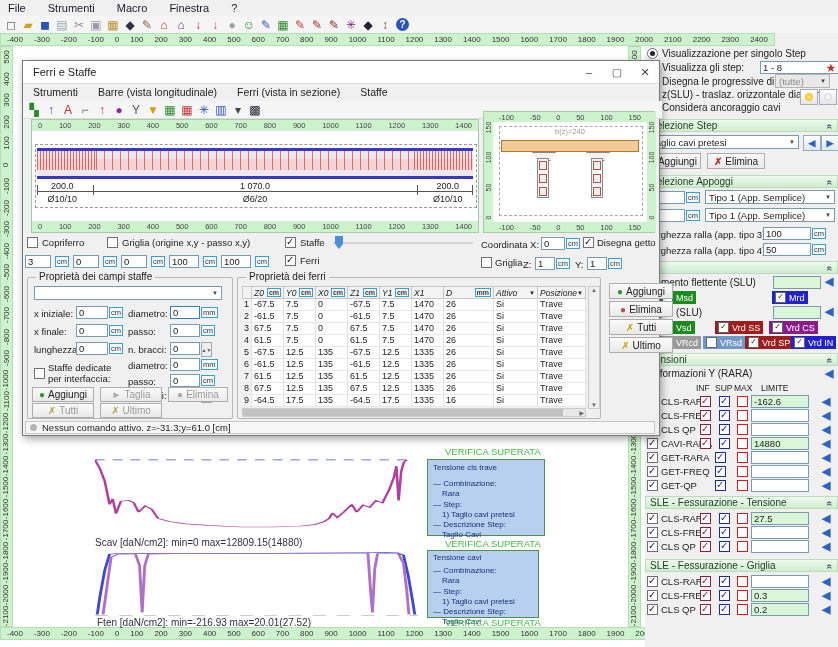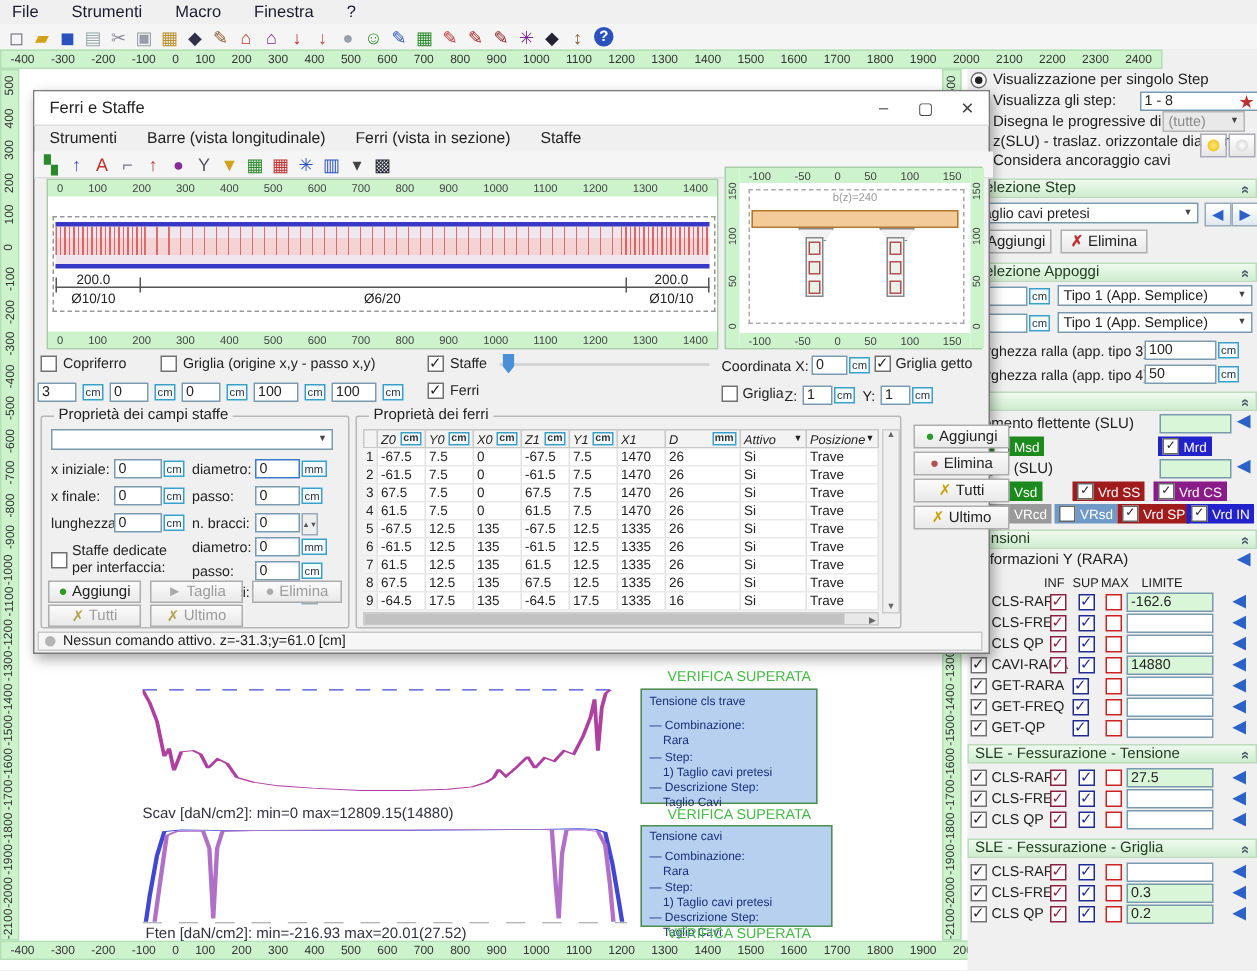--- a/index.html
+++ b/index.html
@@ -260,21 +260,21 @@
     <span><span class="il">— Combinazione:</span><span class="il">Rara</span><span class="il">— Step:</span><span class="il">1) Taglio cavi pretesi</span><span class="il">— Descrizione Step:</span><span class="il">Taglio Cavi</span></span>
   </div>
 
   <div class="a ctitle" style="left:95px;top:537px;">Scav [daN/cm2]: min=0 max=12809.15(14880)</div>
   <div class="a vsup" style="left:445px;top:538px;">VERIFICA SUPERATA</div>
   <svg class="a" style="left:95px;top:548px;" width="323" height="70" viewBox="0 0 100 100" preserveAspectRatio="none">
     <line x1="0" y1="96" x2="100" y2="96" stroke="#999" stroke-width="0.9" stroke-dasharray="4 3.5"></line>
     <polyline fill="none" stroke="#4048d0" stroke-width="0.9" points="0.7,95 1.5,70 3,32 4.5,9 8,7.5 15,8 25,8 40,8 55,8 70,7.5 82,7 90,6.5 93.5,7 95.5,10 97,40 98.3,75 99,95"></polyline>
     <polyline fill="none" stroke="#b070c8" stroke-width="0.9" points="2.5,95 3.5,62 5,13 7,9 12.5,8.5 13.8,25 14.6,92 15.4,25 16.5,9 25,8 40,7.5 55,7.5 70,7 80,7 84.5,7.5 85.3,60 85.9,92 86.6,30 87.5,8 91,7.5 94,9 95.5,22 96.5,60 97.2,95"></polyline>
   </svg>
-  <div class="a infobox" style="left:427px;top:550px;width:128px;height:68px;padding-top:2px;">
+  <div class="a infobox" style="left:427px;top:550px;width:112px;height:68px;padding-top:2px;">
     <span class="bt" style="margin-bottom:3px;">Tensione cavi</span>
     <span><span class="il">— Combinazione:</span><span class="il">Rara</span><span class="il">— Step:</span><span class="il">1) Taglio cavi pretesi</span><span class="il">— Descrizione Step:</span><span class="il">Taglio Cavi</span></span>
   </div>
 
   <div class="a ctitle" style="left:97px;top:617px;">Ften [daN/cm2]: min=-216.93 max=20.01(27.52)</div>
   <div class="a vsup" style="left:445px;top:617px;">VERIFICA SUPERATA</div>
 
   <div id="panel" class="a">
     <div class="prow" style="left:2px;top:15px;">
       <span class="radio on"></span>
@@ -624,20 +624,21 @@
         <div class="a sparse" style="left:13.6%;top:0;width:72.8%;height:19px;"></div>
         <div class="a dense" style="left:86.4%;top:0;width:13.6%;height:19px;"></div>
       </div>
 
       <div class="a" style="left:5px;top:71px;width:436px;height:1px;background:#555;"></div>
       <div class="a" style="left:5px;top:65px;width:1px;height:10px;background:#555;"></div>
       <div class="a" style="left:13.6%;top:65px;width:1px;height:10px;background:#555;"></div>
       <div class="a" style="left:86.4%;top:65px;width:1px;height:10px;background:#555;"></div>
       <div class="a" style="left:440px;top:65px;width:1px;height:10px;background:#555;"></div>
       <span class="a" style="left:0;top:61px;width:13.6%;text-align:center;font-size:9px;">200.0</span>
+      <span class="a" style="left:13.6%;top:61px;width:72.8%;text-align:center;font-size:9px;">1 070.0</span>
       <span class="a" style="left:86.4%;top:61px;width:13.6%;text-align:center;font-size:9px;">200.0</span>
       <span class="a" style="left:0;top:74px;width:13.6%;text-align:center;font-size:9px;">Ø10/10</span>
       <span class="a" style="left:13.6%;top:74px;width:72.8%;text-align:center;font-size:9px;">Ø6/20</span>
       <span class="a" style="left:86.4%;top:74px;width:13.6%;text-align:center;font-size:9px;">Ø10/10</span>
     </div>
 
     <div class="a draw" style="left:460px;top:50px;width:172px;height:122px;">
       <div class="a gstrip-h" style="left:9px;top:0;width:154px;height:10px;">
           <span>-100</span>
           <span>-50</span>
@@ -712,21 +713,21 @@
     </div>
     <div class="a" style="left:262px;top:194px;display:flex;gap:4px;align-items:center;">
       <span class="chk on"></span>
       <span style="font-size:9.5px;">Ferri</span>
     </div>
     <span class="a flabel" style="left:458px;top:178px;">Coordinata X:</span>
     <span class="a inp" style="left:518px;top:176px;width:24px;">0</span>
     <span class="a unit" style="left:543px;top:177px;">cm</span>
     <div class="a" style="left:560px;top:176px;display:flex;gap:3px;align-items:center;">
       <span class="chk on"></span>
-      <span style="font-size:9.5px;">Griglia getto</span>
+      <span style="font-size:9.5px;">Disegna getto</span>
     </div>
     <div class="a" style="left:458px;top:196px;display:flex;gap:3px;align-items:center;">
       <span class="chk"></span>
       <span style="font-size:9.5px;">Griglia</span>
     </div>
     <span class="a flabel" style="left:500px;top:198px;">Z:</span>
     <span class="a inp" style="left:512px;top:196px;width:20px;">1</span>
     <span class="a unit" style="left:533px;top:197px;">cm</span>
     <span class="a flabel" style="left:552px;top:198px;">Y:</span>
     <span class="a inp" style="left:564px;top:196px;width:20px;">1</span>

